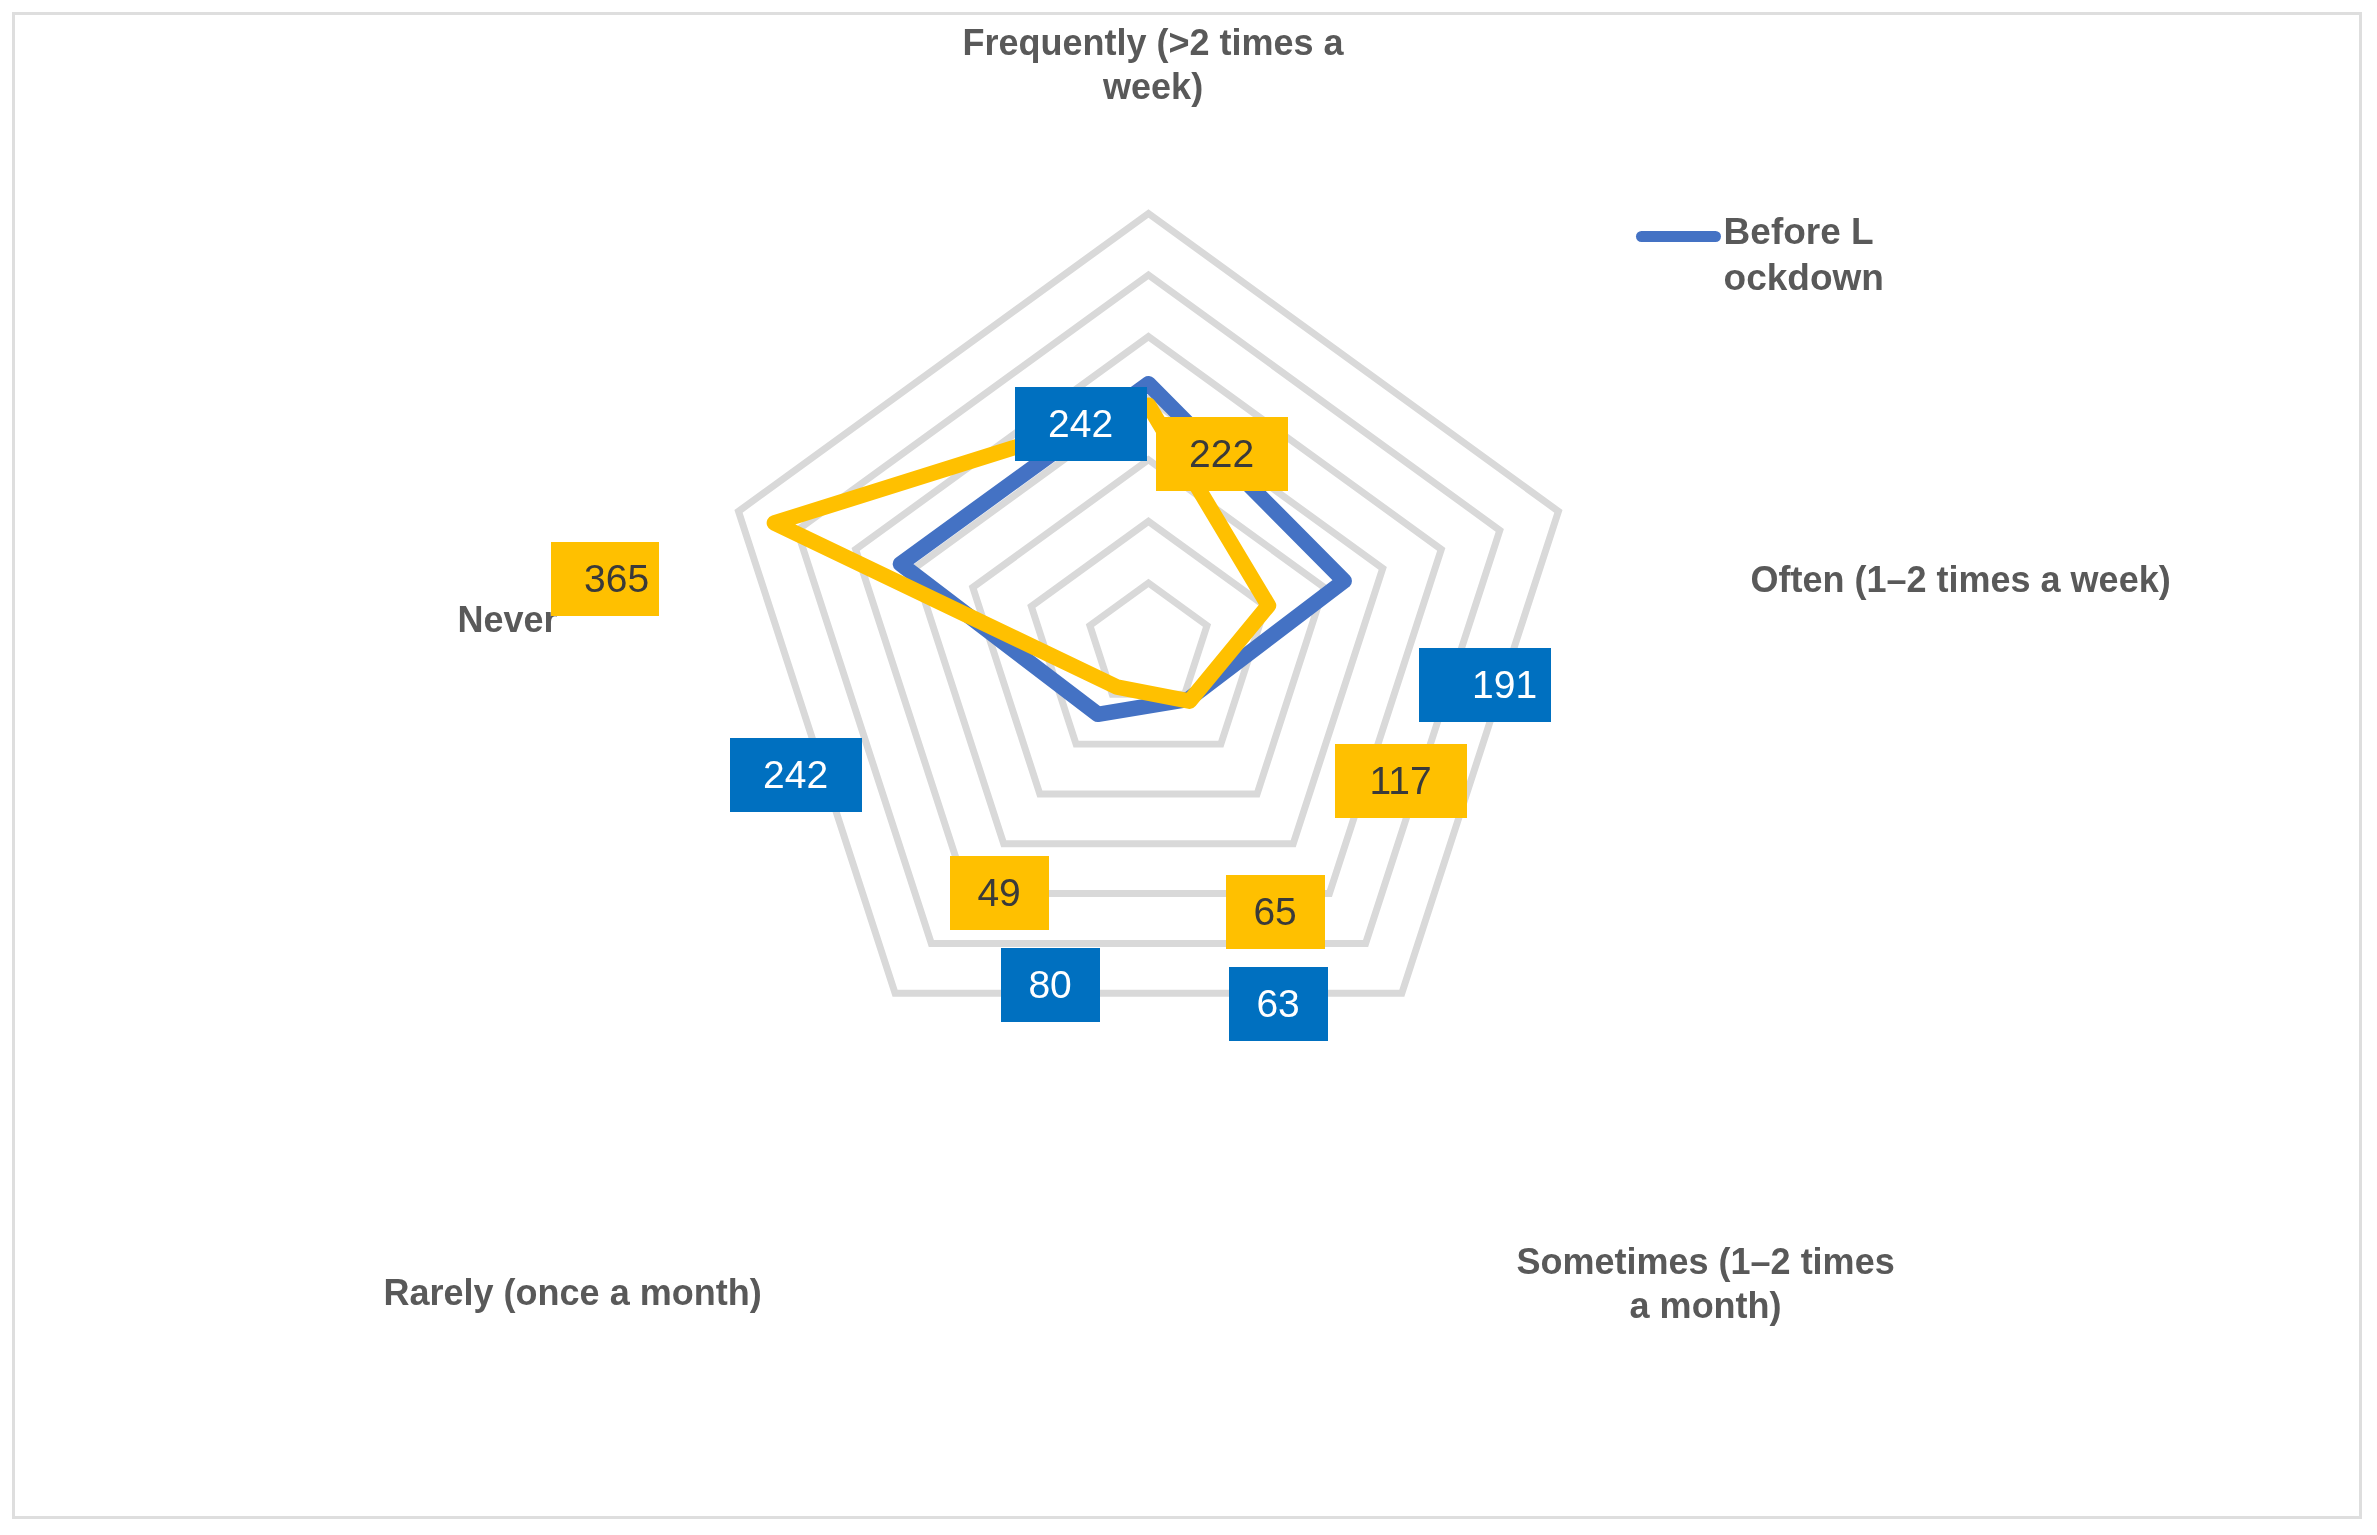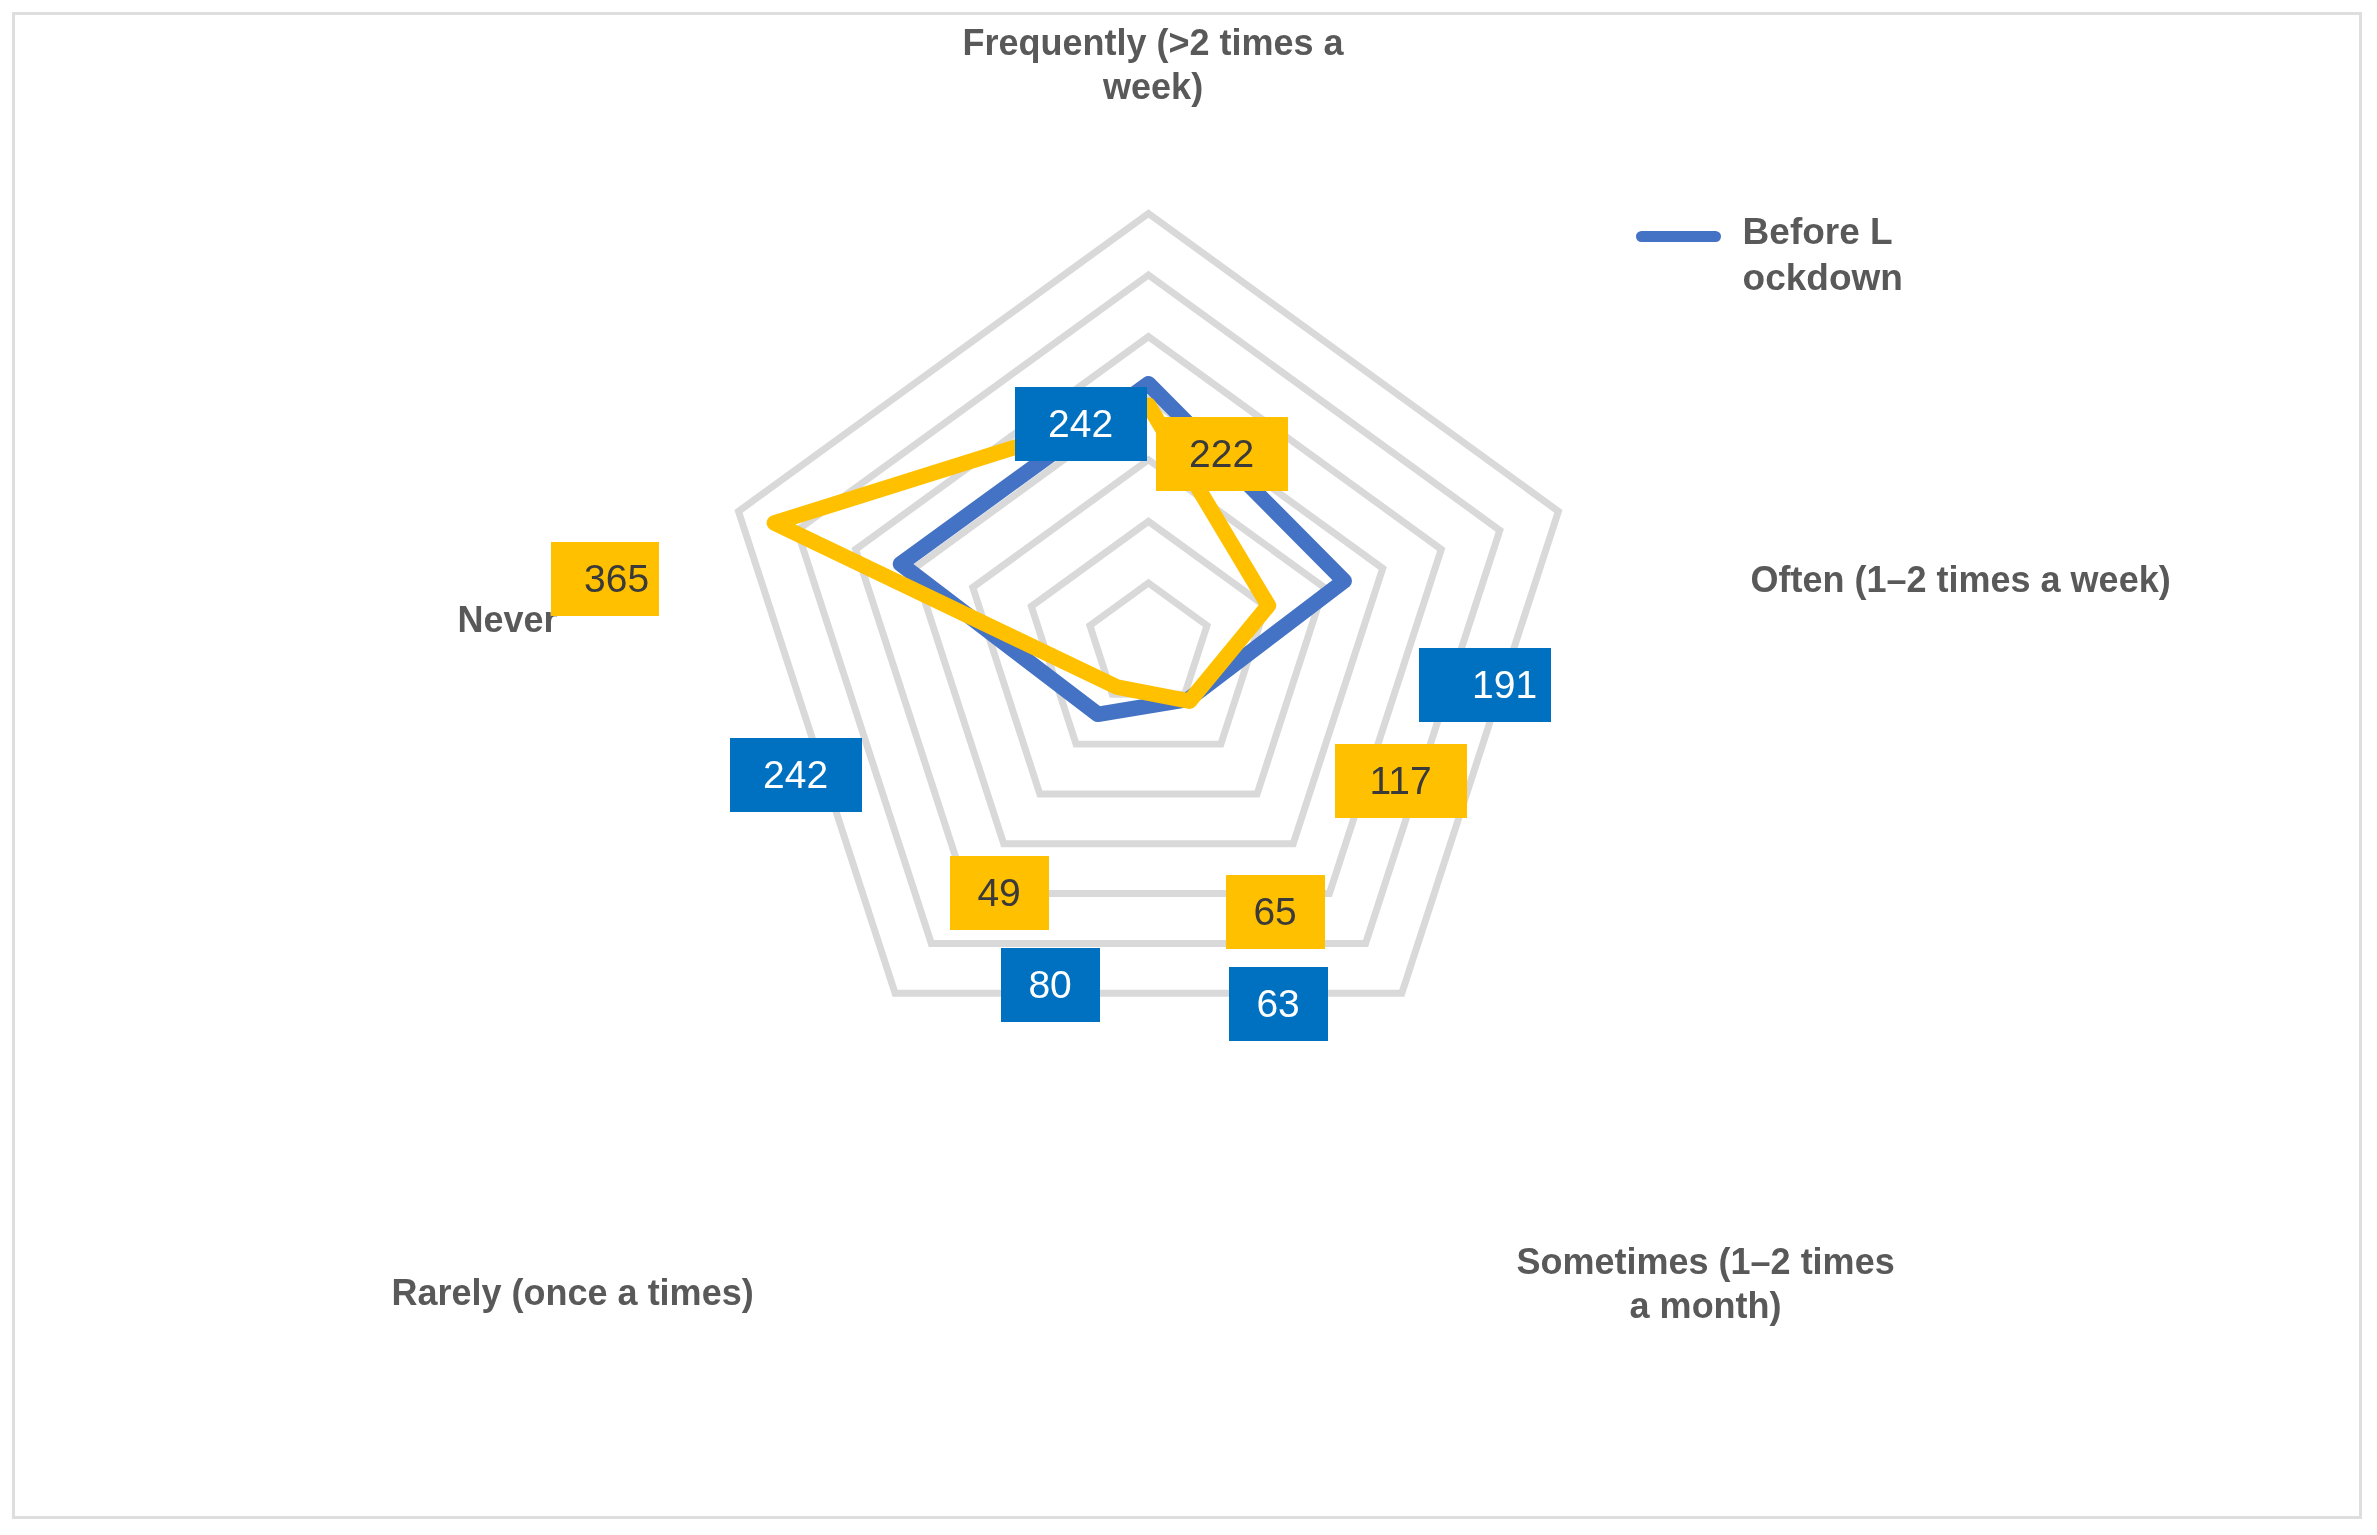--- a/index.html
+++ b/index.html
@@ -71,21 +71,21 @@
     background:#4472C4;
     border-radius:6.2px;
     margin-top:22px;
     flex:0 0 auto;
   }
   #legend-label-before{
     color:#595959;
     font-weight:bold;
     font-size:37px;
     line-height:1.25;
-    margin-left:22px;
+    margin-left:3px;
     width:171px;
     word-break:break-all;
   }
 </style>
 </head>
 <body>
 
 <div id="chart-frame">
 
   <svg id="radar-svg" viewBox="0 0 3066 1980" xmlns="http://www.w3.org/2000/svg">
@@ -103,21 +103,21 @@
         <polygon points="1462.0,503.4 1616.7,761.7 1515.1,885.1 1422.0,867.1 979.5,655.2" fill="none" stroke="#FFC000" stroke-width="20" stroke-linejoin="round" stroke-linecap="round"></polygon>
       </g>
   </svg>
 
   <div class="axis-label" id="axis-label-frequently">Frequently (&gt;2 times a week)</div>
 
   <div class="axis-label" id="axis-label-often">Often (1–2 times a week)</div>
 
   <div class="axis-label" id="axis-label-sometimes">Sometimes (1–2 times a month)</div>
 
-  <div class="axis-label" id="axis-label-rarely">Rarely (once a times)</div>
+  <div class="axis-label" id="axis-label-rarely">Rarely (once a month)</div>
 
   <div class="axis-label" id="axis-label-never">Never</div>
 
   <div class="data-label dl-gold" id="dlabel-gold-4">365</div>
   <div class="data-label dl-blue" id="dlabel-blue-4">242</div>
 
   <div class="data-label dl-blue" id="dlabel-blue-0">242</div>
   <div class="data-label dl-gold" id="dlabel-gold-0">222</div>
 
   <div class="data-label dl-blue" id="dlabel-blue-1">191</div>

